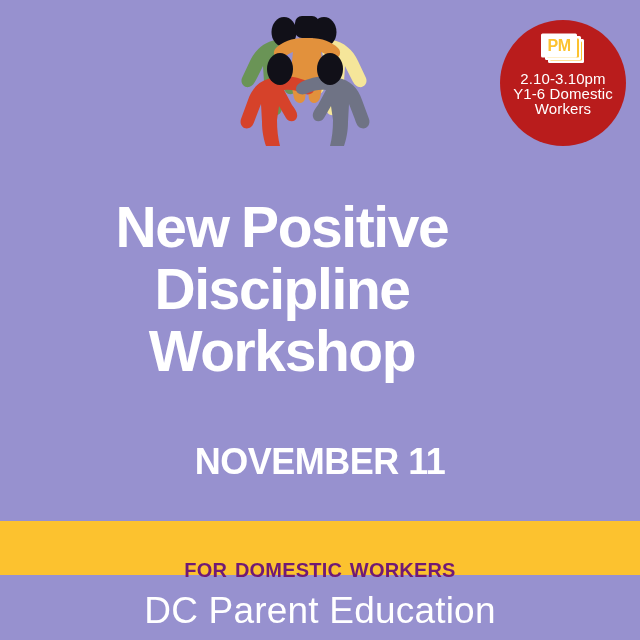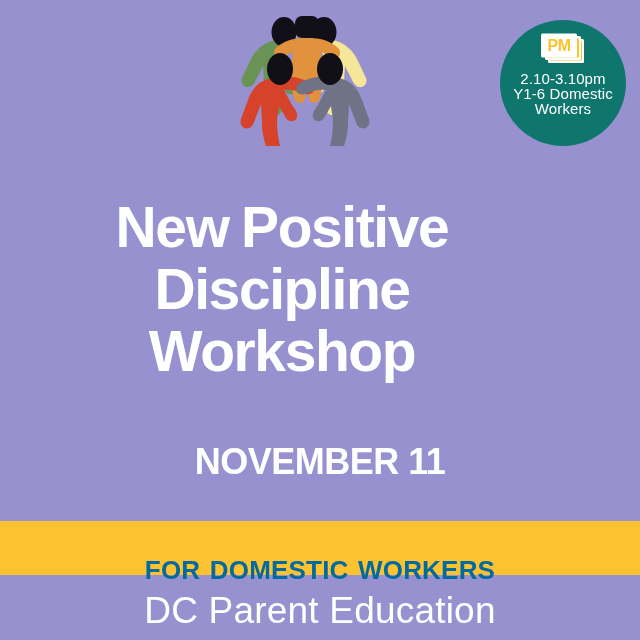--- a/index.html
+++ b/index.html
@@ -28,21 +28,21 @@
   #people-logo svg { display: block; width: 156px; height: 142px; }
 
   
   #pm-badge {
     position: absolute;
     left: 500px;
     top: 20px;
     width: 126px;
     height: 126px;
     border-radius: 50%;
-    background: #0f766e;
+    background: #b91c1c;
     display: flex;
     flex-direction: column;
     align-items: center;
     justify-content: flex-start;
     padding-top: 13px;
     box-sizing: border-box;
   }
   #pm-badge-icon {
     width: 46px;
     height: 32px;
@@ -95,23 +95,23 @@
     left: 0;
     top: 521px;
     width: 640px;
     height: 54px;
     background: #fcc22f;
     display: flex;
     align-items: center;
     justify-content: center;
   }
   #audience-text {
-    color: #0369a1;
+    color: #701a75;
     font-weight: 700;
-    font-size: 26px;
+    font-size: 20px;
     letter-spacing: .2px;
     word-spacing: 2px;
     white-space: nowrap;
     margin-top: 44px;
   }
 
   
   #footer-org {
     position: absolute;
     left: 0;

